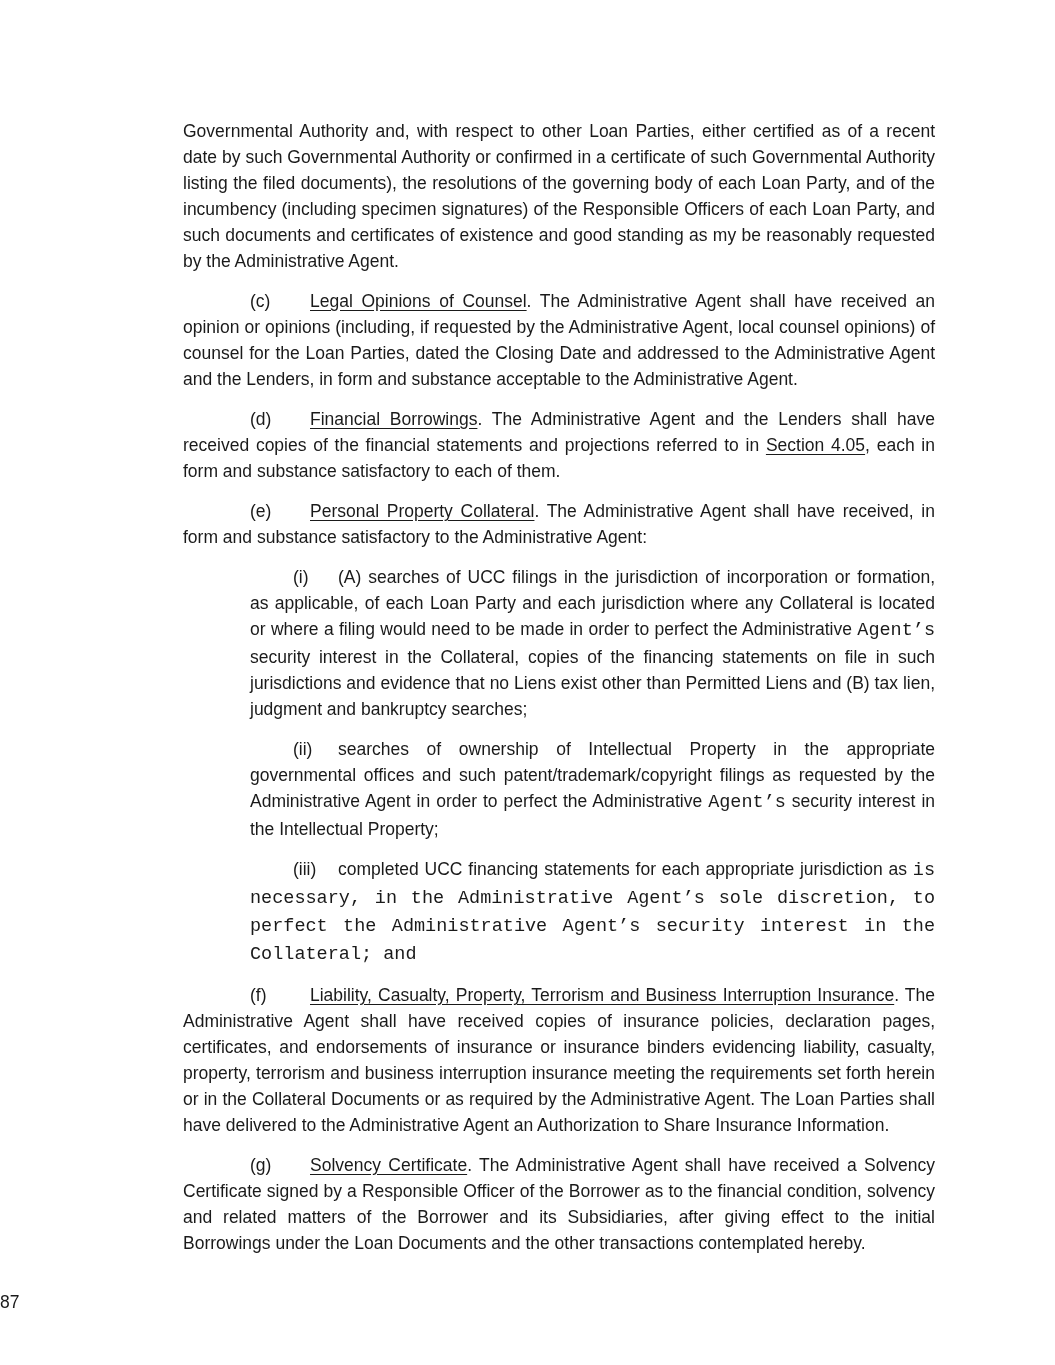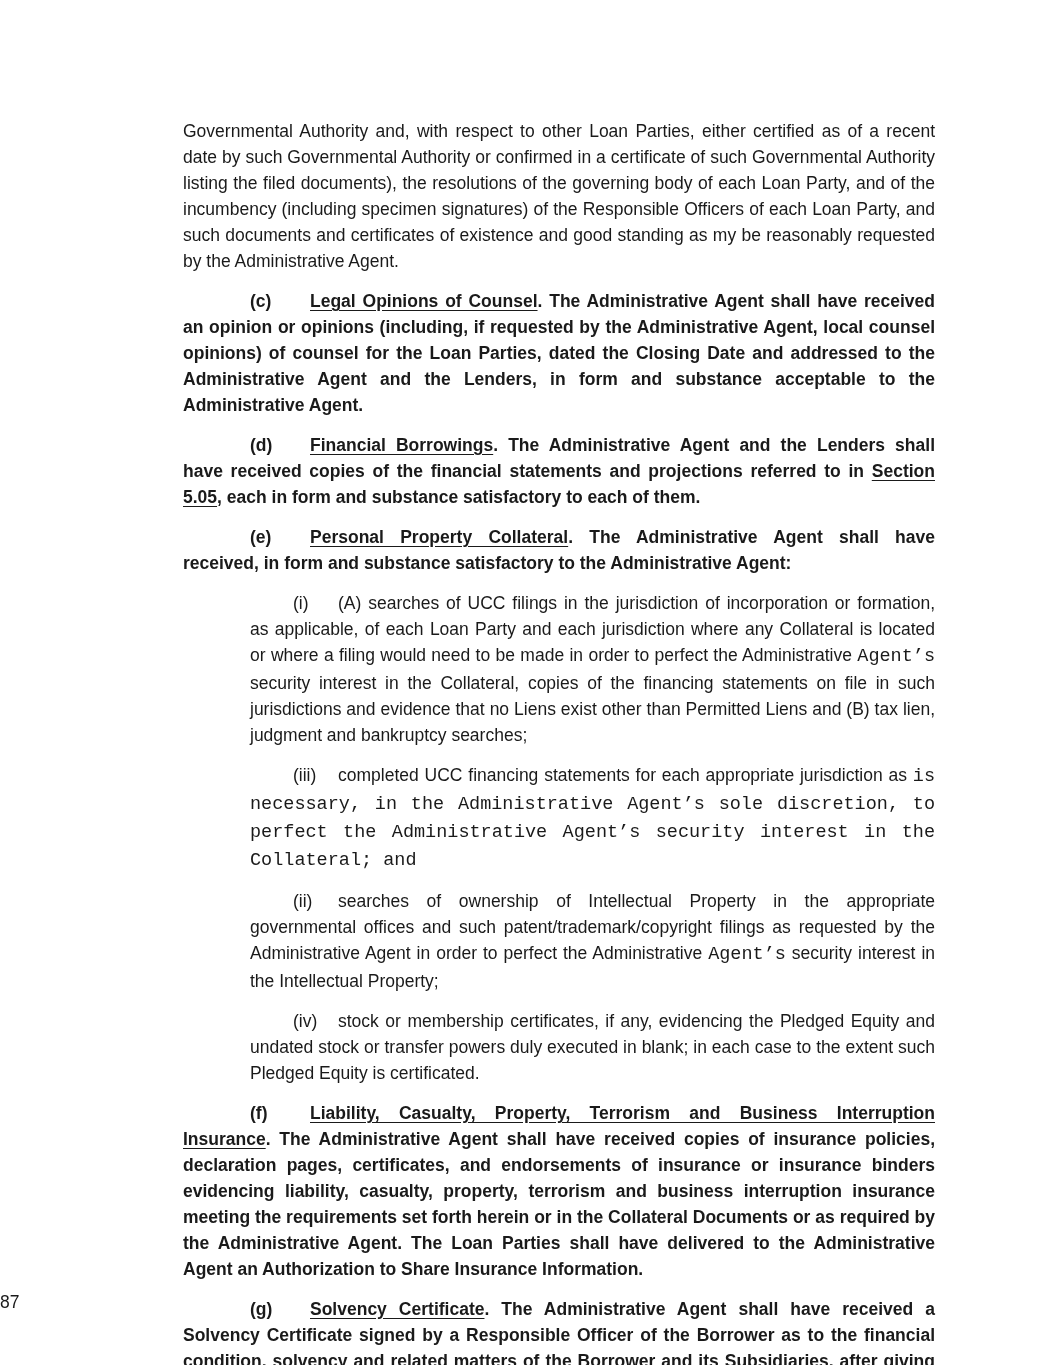--- a/index.html
+++ b/index.html
@@ -28,21 +28,20 @@
     font-size: 17.5px;
     line-height: 26px;
     text-align: justify;
     color: #1a1a1a;
   }
   p.para.body {
     text-indent: 0;
   }
   p.para.sub {
     text-indent: 67px;
-    font-weight: bold;
   }
   p.para.item {
     margin-left: 67px;
     text-indent: 43px;
   }
   p.para .label {
     display: inline-block;
     text-indent: 0;
   }
   p.para.sub .label {
@@ -69,23 +68,22 @@
     color: #1a1a1a;
   }
 </style>
 </head>
 <body>
 
 <div class="page">
   <div class="content">
       <p class="para body"><span>Governmental Authority and, with respect to other Loan Parties, either certified as of a recent date by such Governmental Authority or confirmed in a certificate of such Governmental Authority listing the filed documents), the resolutions of the governing body of each Loan Party, and of the incumbency (including specimen signatures) of the Responsible Officers of each Loan Party, and such documents and certificates of existence and good standing as my be reasonably requested by the Administrative Agent.</span></p>
       <p class="para sub"><span class="label">(c)</span><span class="u">Legal Opinions of Counsel</span><span>. The Administrative Agent shall have received an opinion or opinions (including, if requested by the Administrative Agent, local counsel opinions) of counsel for the Loan Parties, dated the Closing Date and addressed to the Administrative Agent and the Lenders, in form and substance acceptable to the Administrative Agent.</span></p>
-      <p class="para sub"><span class="label">(d)</span><span class="u">Financial Borrowings</span><span>. The Administrative Agent and the Lenders shall have received copies of the financial statements and projections referred to in </span><span class="u">Section 5.05</span><span>, each in form and substance satisfactory to each of them.</span></p>
+      <p class="para sub"><span class="label">(d)</span><span class="u">Financial Borrowings</span><span>. The Administrative Agent and the Lenders shall have received copies of the financial statements and projections referred to in </span><span class="u">Section 4.05</span><span>, each in form and substance satisfactory to each of them.</span></p>
       <p class="para sub"><span class="label">(e)</span><span class="u">Personal Property Collateral</span><span>. The Administrative Agent shall have received, in form and substance satisfactory to the Administrative Agent:</span></p>
       <p class="para item"><span class="label">(i)</span><span>(A) searches of UCC filings in the jurisdiction of incorporation or formation, as applicable, of each Loan Party and each jurisdiction where any Collateral is located or where a filing would need to be made in order to perfect the Administrative </span><span class="serif">Agent’s</span><span> security interest in the Collateral, copies of the financing statements on file in such jurisdictions and evidence that no Liens exist other than Permitted Liens and (B) tax lien, judgment and bankruptcy searches;</span></p>
+      <p class="para item"><span class="label">(ii)</span><span>searches of ownership of Intellectual Property in the appropriate governmental offices and such patent/trademark/copyright filings as requested by the Administrative Agent in order to perfect the Administrative </span><span class="serif">Agent’s</span><span> security interest in the Intellectual Property;</span></p>
       <p class="para item"><span class="label">(iii)</span><span>completed UCC financing statements for each appropriate jurisdiction as </span><span class="serif">is necessary, in the Administrative Agent’s sole discretion, to perfect the Administrative Agent’s security interest in the Collateral; and</span></p>
-      <p class="para item"><span class="label">(ii)</span><span>searches of ownership of Intellectual Property in the appropriate governmental offices and such patent/trademark/copyright filings as requested by the Administrative Agent in order to perfect the Administrative </span><span class="serif">Agent’s</span><span> security interest in the Intellectual Property;</span></p>
-      <p class="para item"><span class="label">(iv)</span><span>stock or membership certificates, if any, evidencing the Pledged Equity and undated stock or transfer powers duly executed in blank; in each case to the extent such Pledged Equity is certificated.</span></p>
       <p class="para sub"><span class="label">(f)</span><span class="u">Liability, Casualty, Property, Terrorism and Business Interruption Insurance</span><span>. The Administrative Agent shall have received copies of insurance policies, declaration pages, certificates, and endorsements of insurance or insurance binders evidencing liability, casualty, property, terrorism and business interruption insurance meeting the requirements set forth herein or in the Collateral Documents or as required by the Administrative Agent. The Loan Parties shall have delivered to the Administrative Agent an Authorization to Share Insurance Information.</span></p>
       <p class="para sub"><span class="label">(g)</span><span class="u">Solvency Certificate</span><span>. The Administrative Agent shall have received a Solvency Certificate signed by a Responsible Officer of the Borrower as to the financial condition, solvency and related matters of the Borrower and its Subsidiaries, after giving effect to the initial Borrowings under the Loan Documents and the other transactions contemplated hereby.</span></p>
     </div>
   <div class="page-number">87</div>
 </div>
 
 </body></html>

